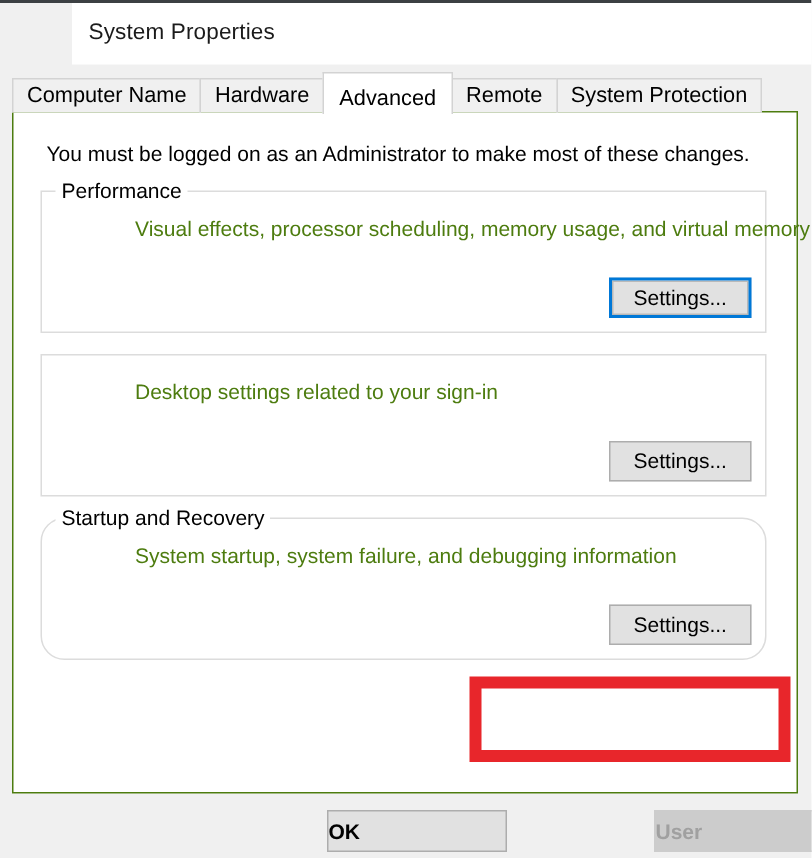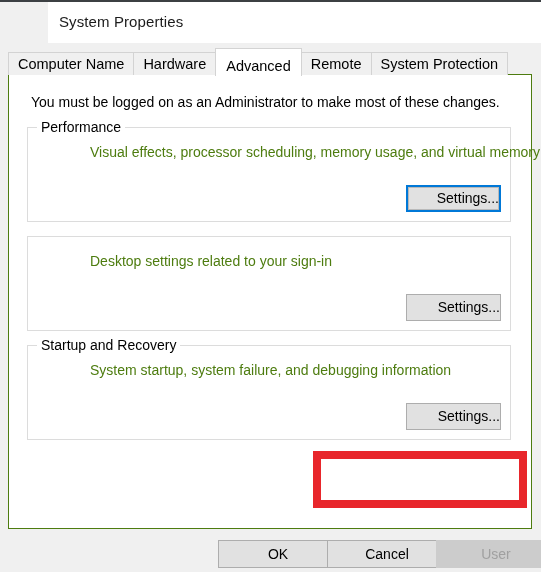--- a/index.html
+++ b/index.html
@@ -138,30 +138,30 @@
     left: 18px;
     top: 16px;
     font-size: 14px;
     color: #4d7c0f;
     white-space: nowrap;
     margin-left: 44px;
   }
 
   #group-performance { top: 52px;  height: 95px; }
   #group-userprofiles { top: 161px; height: 95px; }
-  #group-startup     { top: 270px; height: 95px; }
+  #group-startup     { top: 270px; height: 95px; border-radius: 16px; }
 
   
   .btn {
     position: absolute;
     background: #e1e1e1;
     border: 1px solid #adadad;
     font-size: 14px;
     color: #000000;
-    text-align: right;
+    text-align: center;
     box-sizing: border-box;
     white-space: nowrap;
     cursor: default;
     font-family: "Liberation Sans", sans-serif;
     padding: 0;
   }
   .btn.focused {
     border: 2px solid #0078d7;
     background: #e1e1e1;
     box-shadow: inset 0 0 0 1px #b9b9b9;
@@ -209,26 +209,27 @@
   .footer-btn {
     position: absolute;
     top: 11px;
     width: 120px;
     height: 28px;
     line-height: 26px;
     background: #e1e1e1;
     border: 1px solid #adadad;
     font-size: 14px;
     color: #000000;
-    text-align: center;
+    text-align: left;
     box-sizing: border-box;
     cursor: default;
     font-family: "Liberation Sans", sans-serif;
     padding: 0;
     white-space: nowrap;
+    font-weight: bold;
   }
   #btn-ok     { left: 218px; }
   #btn-cancel { left: 327px; }
   #btn-apply  {
     left: 436px;
     background: #cccccc;
     border-color: #cccccc;
     color: #a0a0a0;
   }
 </style>
@@ -277,17 +278,16 @@
     </div>
 
   </div>
 
   <button id="btn-env-vars" class="btn">Environment Variables...</button>
 
   <div id="red-highlight"></div>
 
   <div id="footer">
     <button class="footer-btn" id="btn-ok">OK</button>
-    <button class="footer-btn" id="btn-cancel">Cancel</button>
     <button class="footer-btn" id="btn-apply">User</button>
   </div>
 
 </div>
 
 </body></html>

